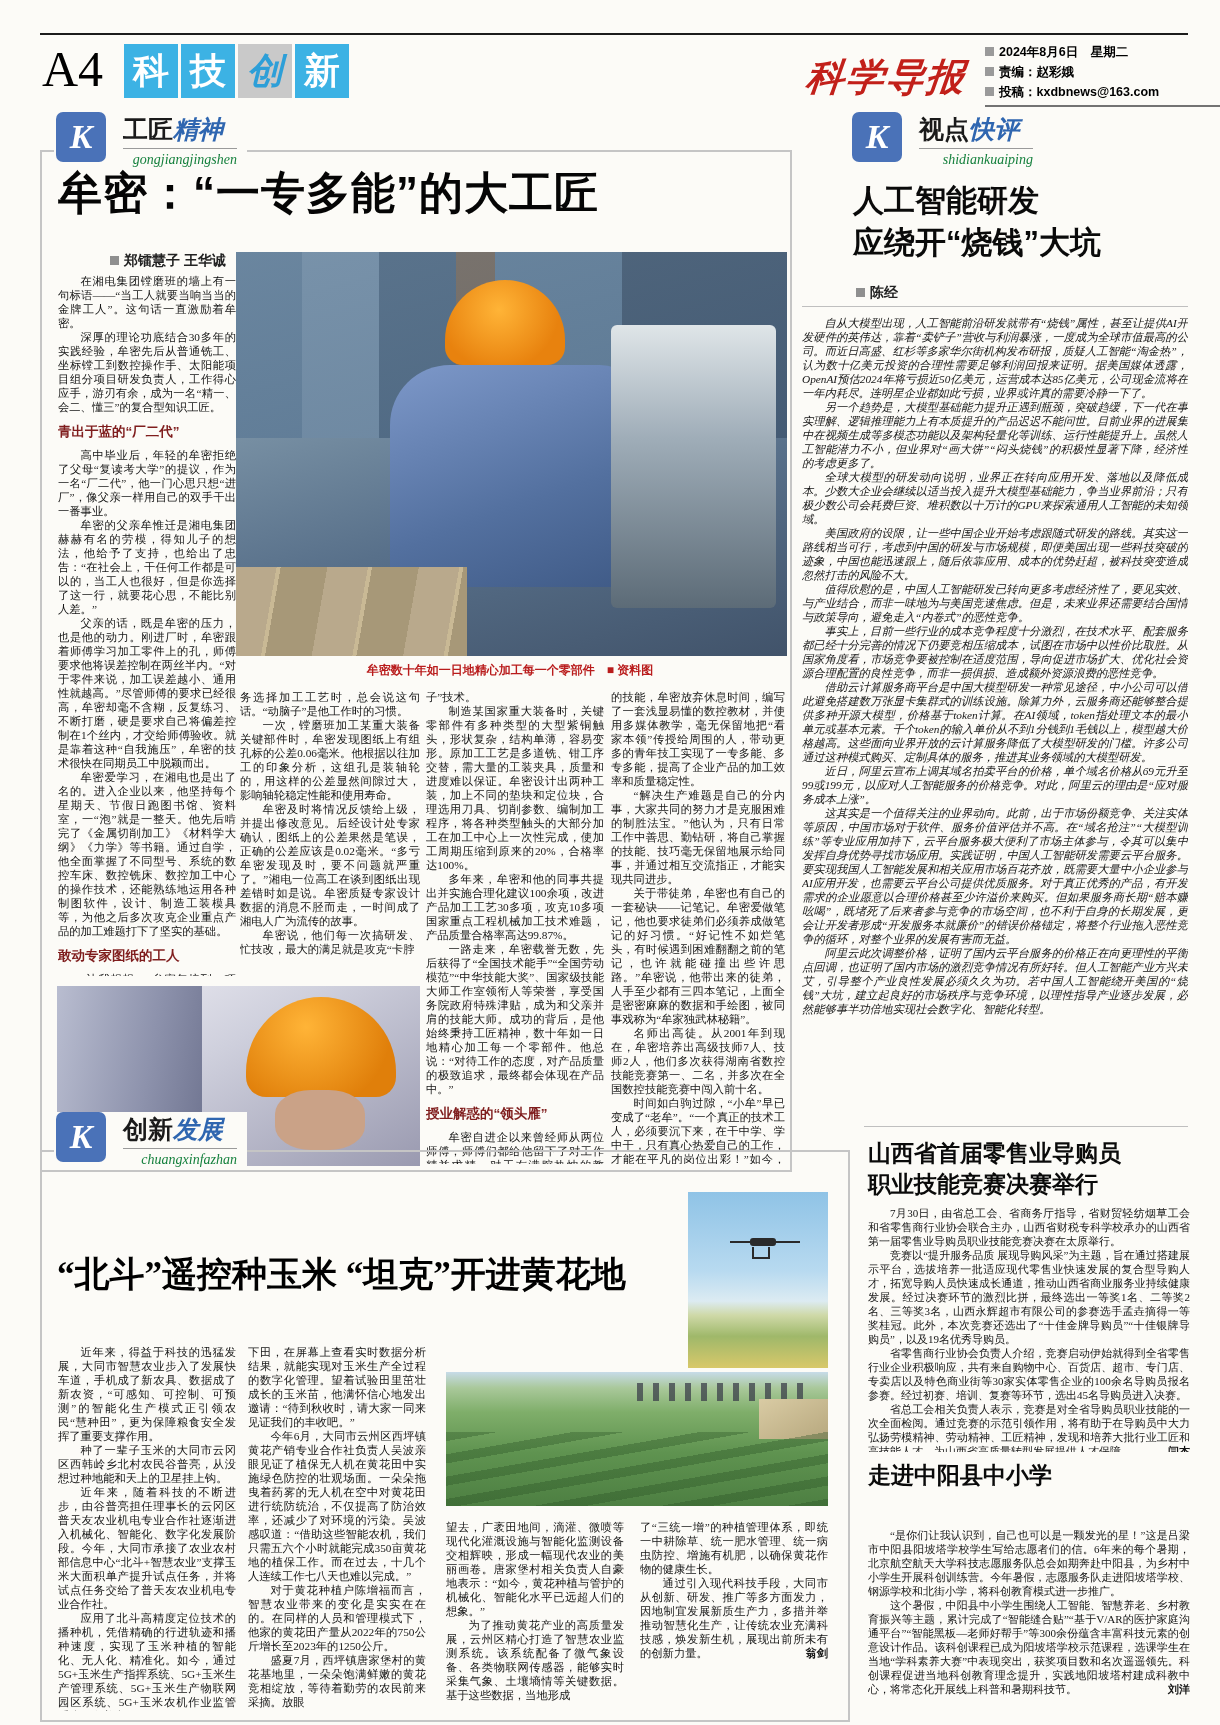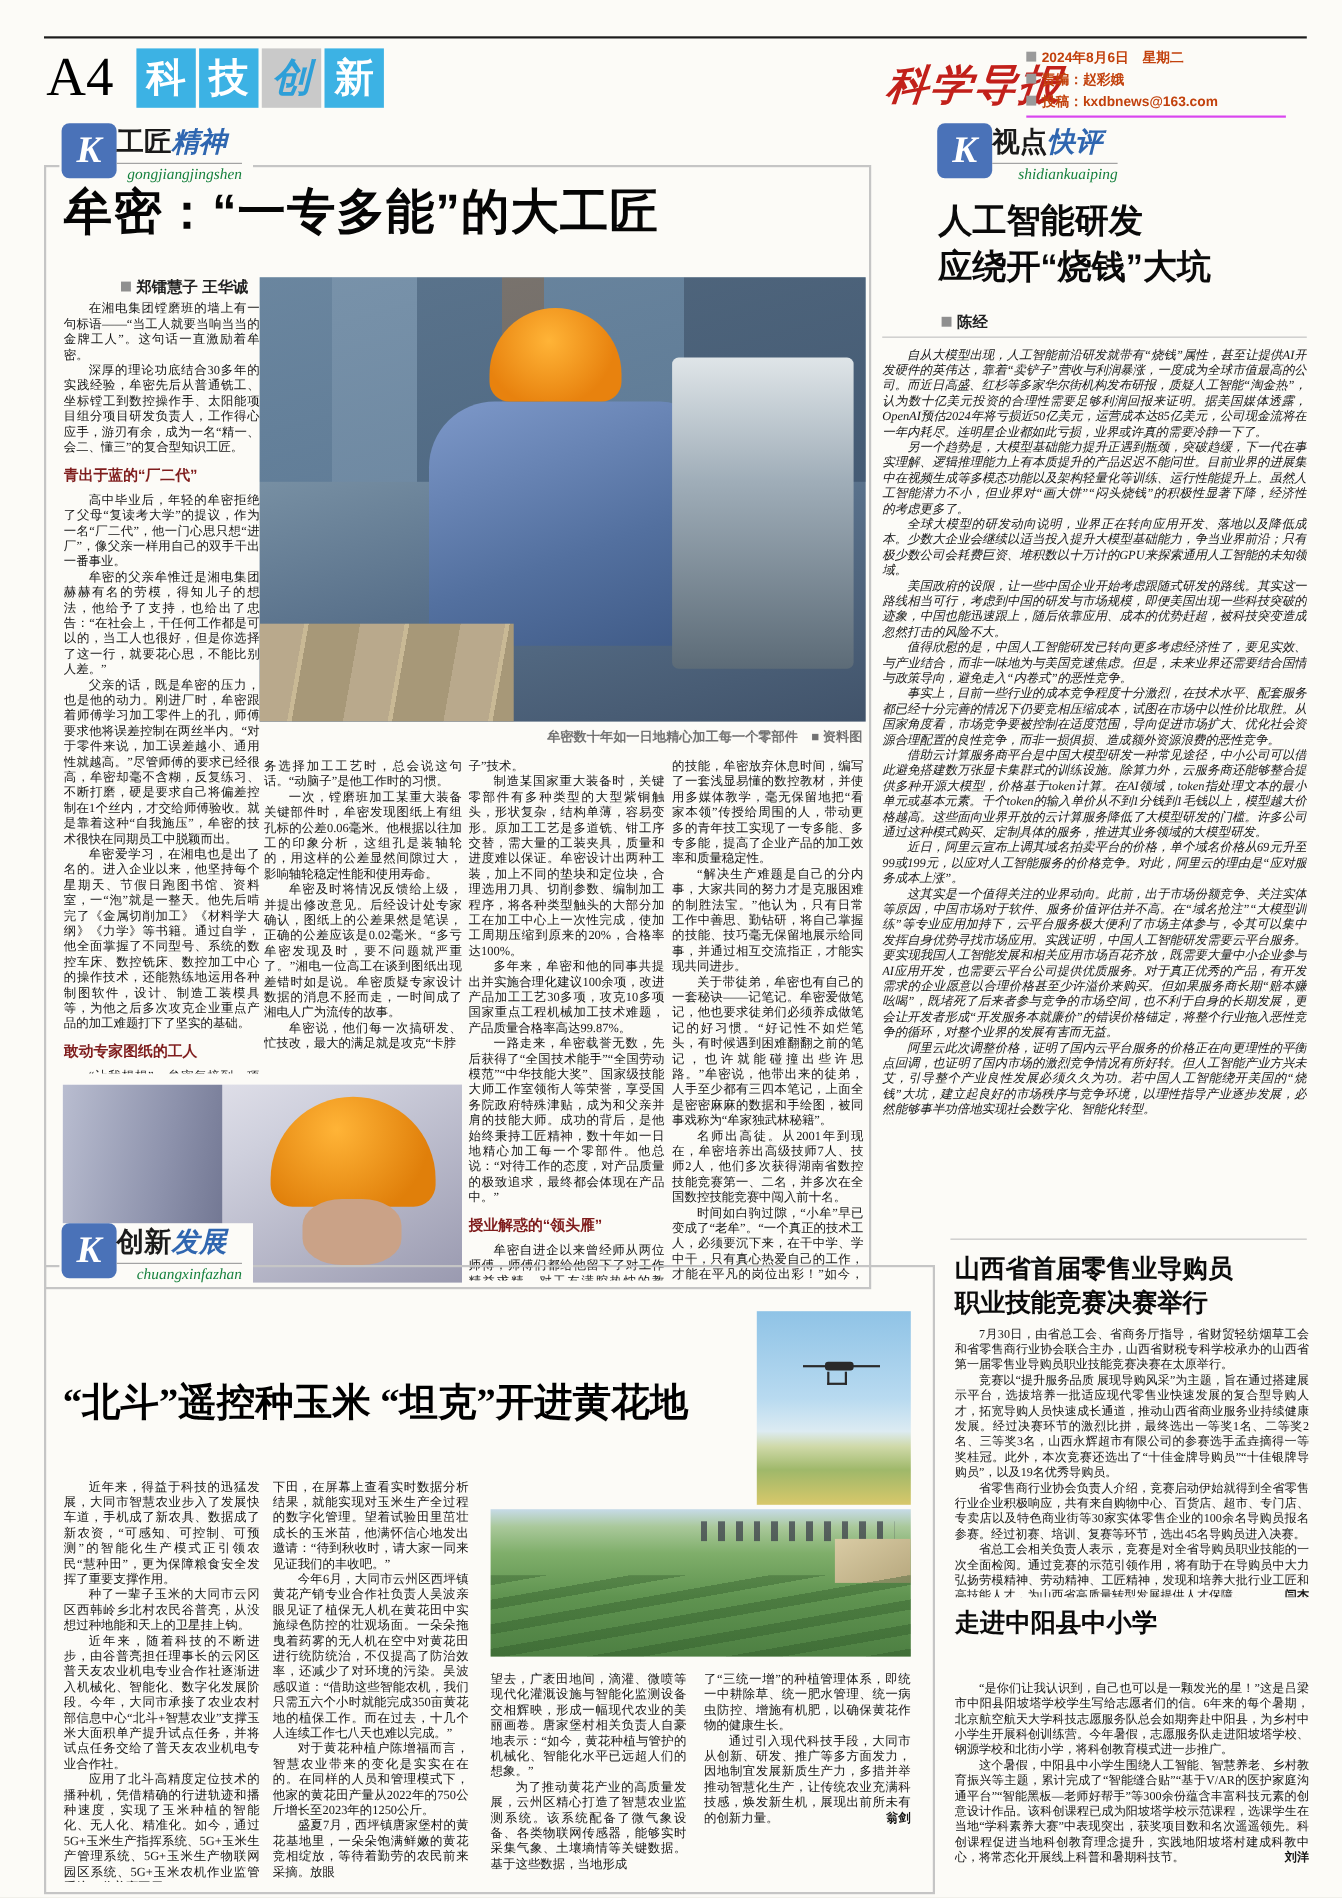--- a/index.html
+++ b/index.html
@@ -9,51 +9,51 @@
   
   .toprule{left:40px;top:33px;width:1148px;height:2px;background:#1c1c1c;}
   .pageno{left:42px;top:40px;font:normal 50px "Liberation Serif",serif;color:#000;}
   .secboxes{left:124px;top:44px;display:flex;gap:3px;}
   .secbox{width:54px;height:54px;display:flex;align-items:center;justify-content:center;
           font:bold 36px "Liberation Sans",sans-serif;}
   .secbox.blue{background:#3cb2e4;color:#fff;}
   .secbox.gray{background:#c9c9c9;color:#2d9fd8;font-style:italic;}
   .masthead{left:806px;top:52px;font:bold italic 38px "Liberation Serif",serif;color:#c2201a;
             letter-spacing:2px;transform:skewX(-6deg);}
-  .issueinfo{left:933px;top:42px;width:236px;font:bold 12.5px/20px "Liberation Sans",sans-serif;
-             color:#c2410c;border-bottom:2px solid #d946ef;padding-bottom:3px;}
+  .issueinfo{left:985px;top:42px;width:236px;font:bold 12.5px/20px "Liberation Sans",sans-serif;
+             color:#000000;border-bottom:2px solid #737373;padding-bottom:3px;}
   .issueinfo .row{white-space:nowrap;}
   .sq{display:inline-block;width:9px;height:9px;background:#9a9a9a;margin-right:5px;}
   
   .gbox{border:2px solid #c5c5c5;background:transparent;}
   .box-main{left:40px;top:150px;width:748px;height:1018px;}
   .box-bd{left:40px;top:1150px;width:806px;height:568px;}
   
   .badge{display:flex;align-items:flex-start;background:#fcfbf7;padding:0 10px 0 2px;}
   .badge .k{width:50px;height:50px;background:#4a72b8;border-radius:7px;color:#fff;
             font:bold italic 34px/50px "Liberation Serif",serif;text-align:center;flex:0 0 auto;}
-  .badge .tx{margin-left:0;}
+  .badge .tx{margin-left:17px;}
   .badge .line1{font:bold 25px/30px "Liberation Sans",sans-serif;color:#1a1a1a;border-bottom:1px solid #9a9a9a;padding:2px 14px 3px 0;}
   .badge .line1 .bluepart{color:#2f66b0;font-family:"Liberation Serif",serif;font-style:italic;}
   .badge .pinyin{font:italic 14px/18px "Liberation Serif",serif;color:#15803d;margin-top:2px;text-align:right;}
   
   .hl-main{left:58px;top:168px;width:716px;font:bold 44px/1.15 "Liberation Sans",sans-serif;color:#050505;letter-spacing:1px;}
   .byline{font:bold 14px "Liberation Sans",sans-serif;color:#222;}
   .byline .sq{background:#8f8f8f;}
   .hl-ai{left:853px;top:180px;width:336px;font:bold 31px/42px "Liberation Sans",sans-serif;color:#0a0a0a;}
   .hl-news{width:330px;font:bold 23px/31px "Liberation Sans",sans-serif;color:#0a0a0a;}
   .hl-bd{left:57px;top:1256px;width:624px;font:bold 35px/1.1 "Liberation Serif",serif;color:#000;letter-spacing:0px;white-space:nowrap;}
   
   .col{overflow:hidden;font:11.3px/14px "Liberation Serif",serif;color:#151515;text-align:justify;}
   .para{margin:0;text-indent:2em;}
   .para.cont{text-indent:0;}
   .sec-head{margin:9px 0 7px;font:bold 13.5px "Liberation Sans",sans-serif;color:#7f1d1d;text-indent:0;}
   .sig{float:right;font-weight:bold;font-family:"Liberation Sans",sans-serif;}
   .italic-body{font-style:italic;}
-  .caption{font:bold 12px "Liberation Sans",sans-serif;color:#737373;text-align:right;}
+  .caption{font:bold 12px "Liberation Sans",sans-serif;color:#b91c1c;text-align:center;}
   .thinline{background:#bfbfbf;height:1px;}
   
   .photo{overflow:hidden;position:absolute;}
   .ph-machining{background:linear-gradient(165deg,#9fb4c2 0%,#7b93a6 30%,#58708a 62%,#41536a 100%);}
   .ph-machining .mrack{position:absolute;left:0;top:0;width:100%;height:46%;
        background:linear-gradient(90deg,#5d7a96 0 12%,#6f8aa4 12% 26%,#4a647f 26% 40%,#72655a 40% 47%,#5d7a96 47% 70%,#3f556e 70% 100%);opacity:.8;}
   .ph-machining .helmet{position:absolute;left:38%;top:7%;width:120px;height:85px;border-radius:60px 60px 18px 18px;
        background:radial-gradient(circle at 45% 35%,#ffb437,#e8820e 70%);}
   .ph-machining .shirt{position:absolute;left:28%;top:28%;width:250px;height:55%;border-radius:60px 40px 0 0;
        background:linear-gradient(160deg,#7d98c9,#53709f 60%,#3f5a86);}

